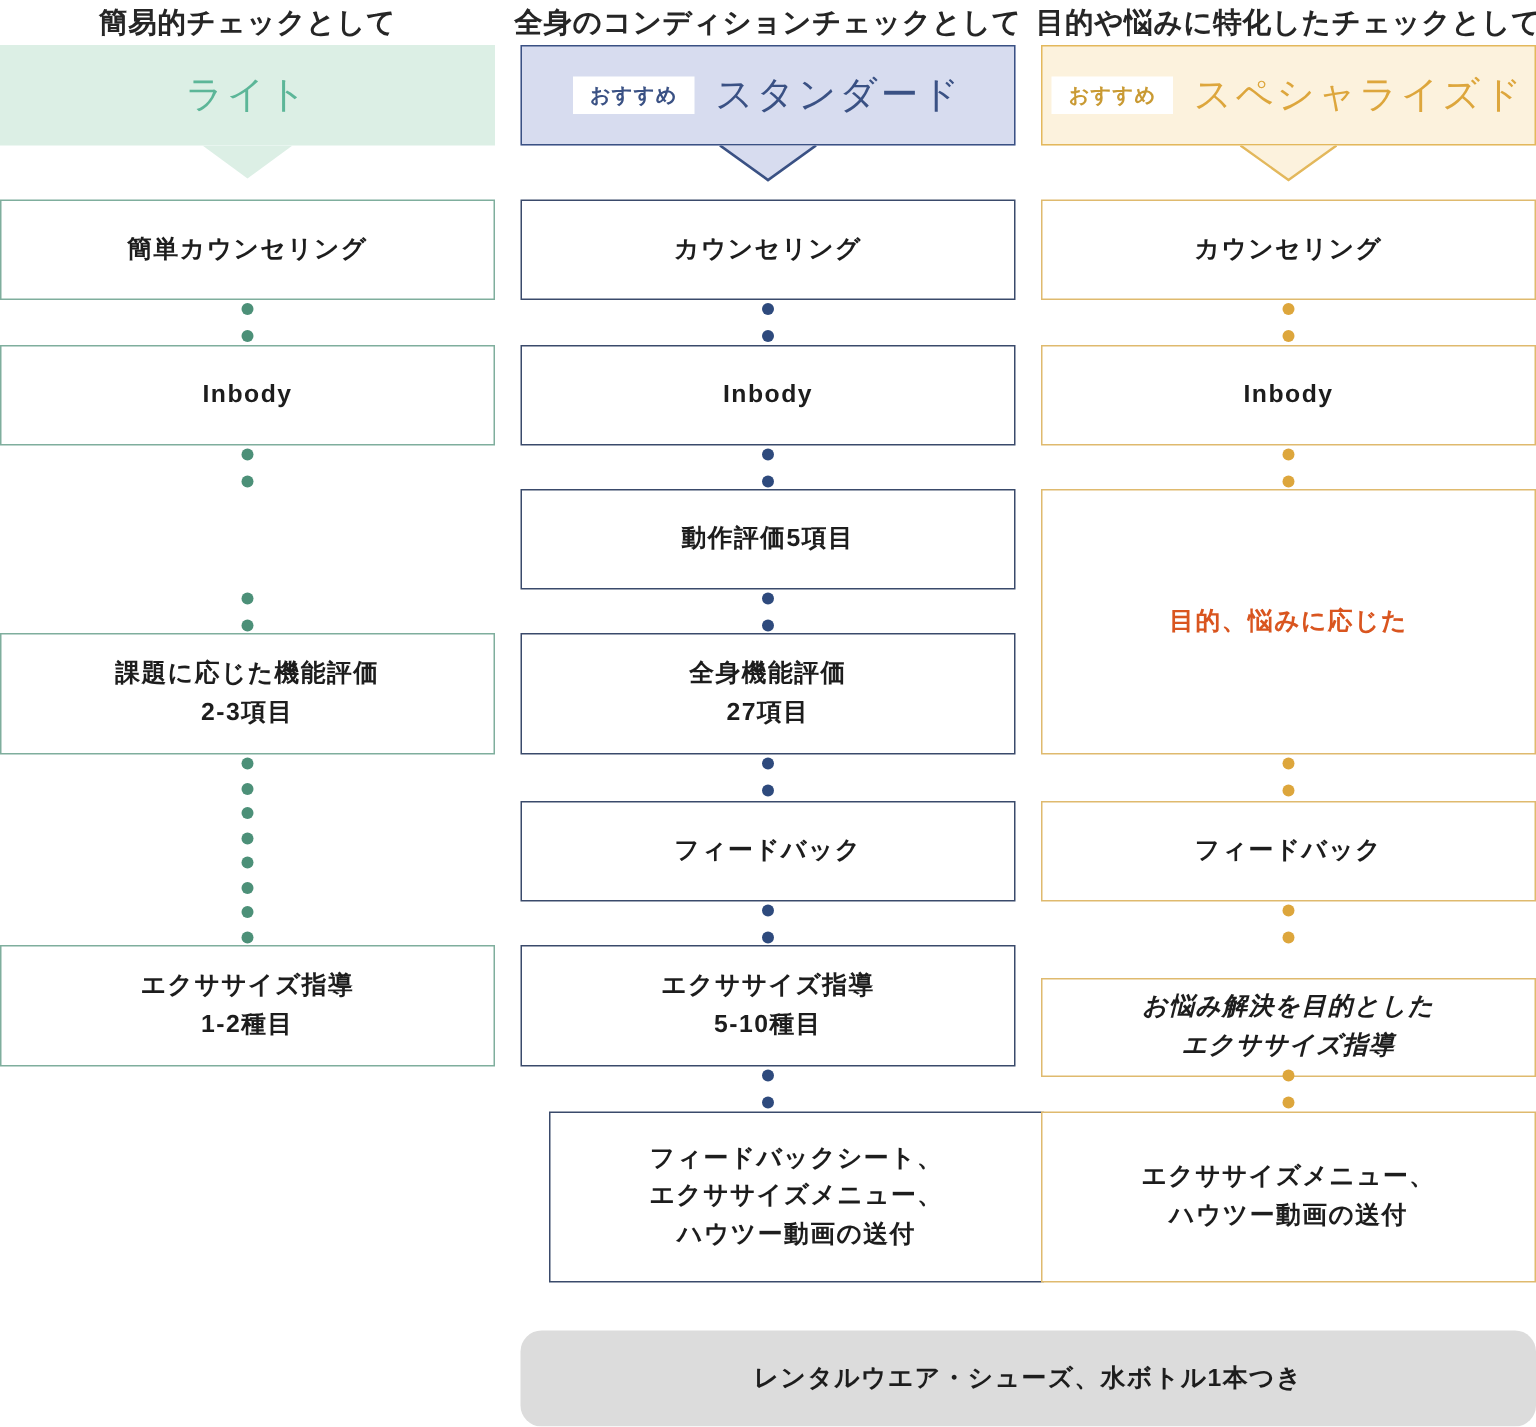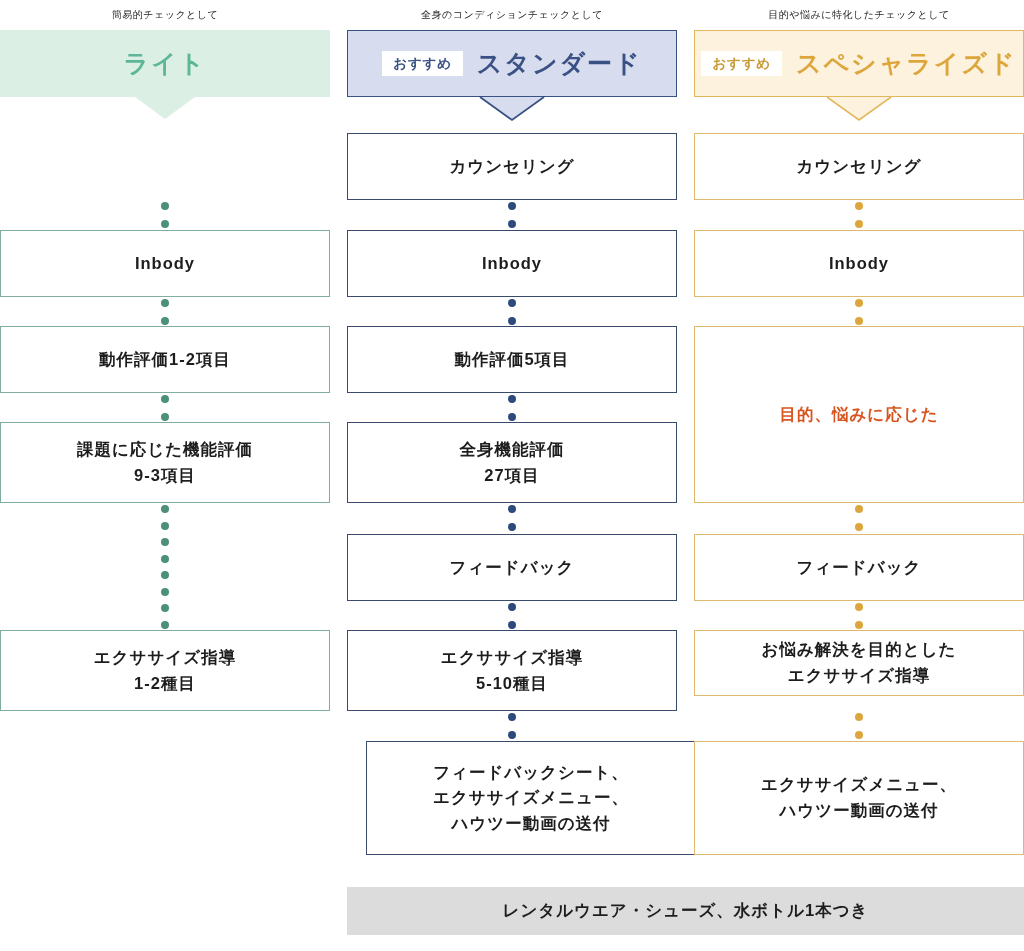--- a/index.html
+++ b/index.html
@@ -14,32 +14,32 @@
   
   .col { position: absolute; top: 0; width: 330px; height: 951px; }
   .col-light { left: 0; }
   .col-standard { left: 347px; }
   .col-specialized { left: 694px; }
 
   
   .caption {
     position: absolute; top: 0; left: 0; width: 330px; height: 30px;
     display: flex; align-items: center; justify-content: center;
-    font-size: 10px; font-weight: 400; color: #262626;
+    font-size: 19px; font-weight: 700; color: #262626;
     letter-spacing: .5px; white-space: nowrap;
   }
 
   
   .header {
     position: absolute; top: 30px; left: 0; width: 330px; height: 67px;
     display: flex; align-items: center; justify-content: center;
     gap: 14px;
   }
   .header .title {
-    font-size: 25px; font-weight: 700; letter-spacing: 2px;
+    font-size: 25px; font-weight: 400; letter-spacing: 2px;
     line-height: 1;
   }
   .badge {
     display: inline-block; background: #ffffff;
     font-size: 13.5px; font-weight: 700; letter-spacing: .8px;
     padding: 6px 11px; line-height: 1; white-space: nowrap;
   }
 
   
   .col-light   .header { background: #dcefe5; }
@@ -86,25 +86,26 @@
     justify-content: space-between;
   }
   .rail .dot { width: 8px; height: 8px; border-radius: 50%; }
   .col-light       .rail .dot { background: #4c9078; }
   .col-standard    .rail .dot { background: #2e4a7d; }
   .col-specialized .rail .dot { background: #dda63c; }
 
   
   #bottom-banner {
     position: absolute; left: 347px; top: 887px;
-    width: 677px; height: 48px;
+    width: 677px; height: 64px;
     background: #dcdcdc;
     display: flex; align-items: center; justify-content: center;
     font-size: 16.5px; font-weight: 700; color: #1d1d1d;
     letter-spacing: 1px;
+    border-radius: 14px;
   }
 </style>
 </head>
 <body>
 
 <div id="stage">
 
   <div class="col col-light">
 
     <div class="caption">簡易的チェックとして</div>
@@ -112,52 +113,52 @@
     <div class="header">
       <span class="title">ライト</span>
     </div>
 
     <div class="notch">
       <svg width="330" height="24" viewBox="0 0 330 24">
         <path d="M135 0 L165 22 L195 0 Z" fill="#dcefe5"></path>
       </svg>
     </div>
 
+    <div class="box" style="top:133px;height:67px;">
+      <div class="lines">
+        <div>簡単カウンセリング</div>
+      </div>
+    </div>
 
     <div class="rail" style="top:202px;height:26px;">
       <span class="dot"></span>
       <span class="dot"></span>
     </div>
 
     <div class="box" style="top:230px;height:67px;">
       <div class="lines">
         <div>Inbody</div>
       </div>
     </div>
 
     <div class="rail" style="top:299px;height:26px;">
       <span class="dot"></span>
       <span class="dot"></span>
     </div>
 
-    <div class="box" style="top:326px;height:67px;">
-      <div class="lines">
-        <div>動作評価1-2項目</div>
-      </div>
-    </div>
 
     <div class="rail" style="top:395px;height:26px;">
       <span class="dot"></span>
       <span class="dot"></span>
     </div>
 
     <div class="box" style="top:422px;height:81px;">
       <div class="lines">
         <div>課題に応じた機能評価</div>
-        <div>9-3項目</div>
+        <div>2-3項目</div>
       </div>
     </div>
 
     <div class="rail" style="top:505px;height:124px;">
       <span class="dot"></span>
       <span class="dot"></span>
       <span class="dot"></span>
       <span class="dot"></span>
       <span class="dot"></span>
       <span class="dot"></span>
@@ -317,21 +318,21 @@
       <div class="lines">
         <div>フィードバック</div>
       </div>
     </div>
 
     <div class="rail" style="top:603px;height:26px;">
       <span class="dot"></span>
       <span class="dot"></span>
     </div>
 
-    <div class="box" style="top:630px;height:66px;">
+    <div class="box" style="top:652px;height:66px;font-style:italic;">
       <div class="lines">
         <div>お悩み解決を目的とした</div>
         <div>エクササイズ指導</div>
       </div>
     </div>
 
     <div class="rail" style="top:713px;height:26px;">
       <span class="dot"></span>
       <span class="dot"></span>
     </div>

